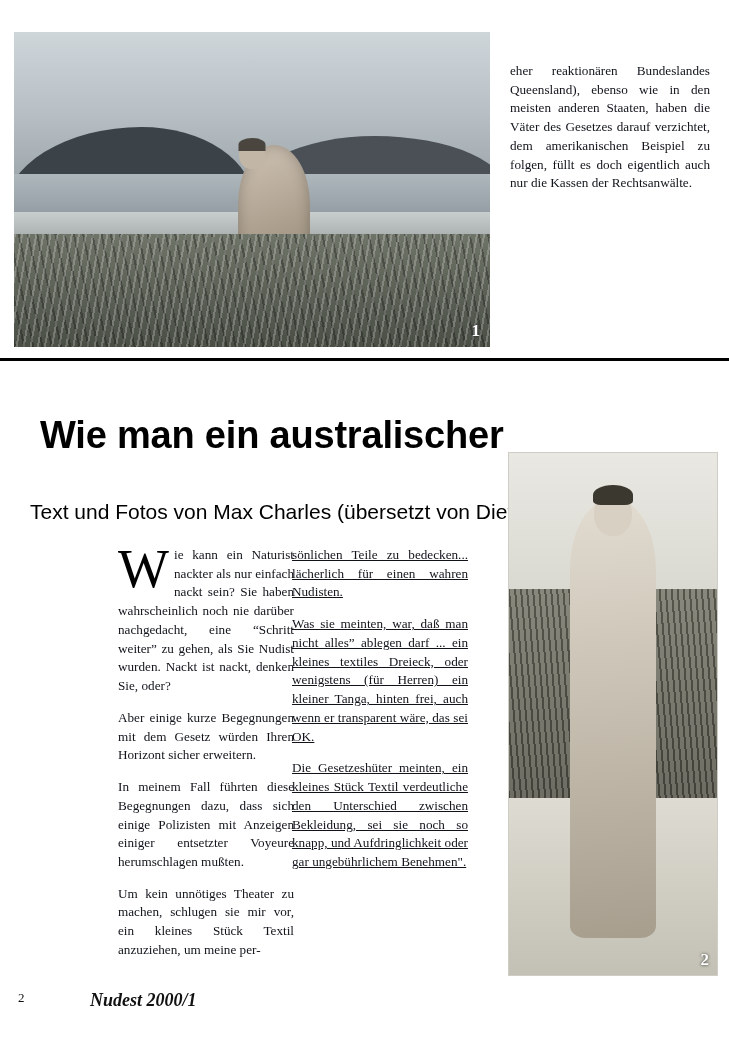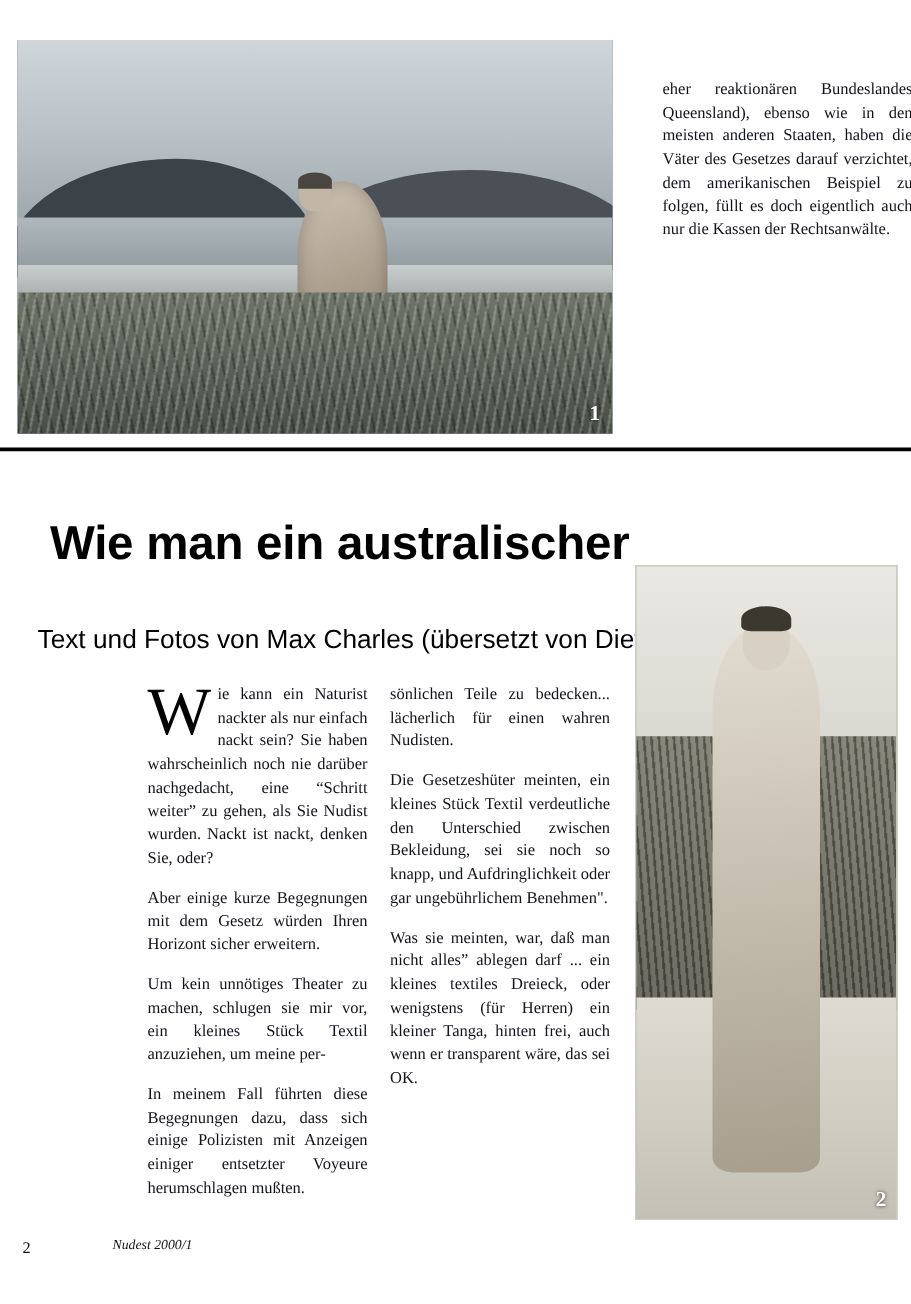--- a/index.html
+++ b/index.html
@@ -100,21 +100,20 @@
   
   .col-top-right {
     position: absolute;
     left: 510px;
     top: 62px;
     width: 200px;
     font-size: 13.2px;
     line-height: 1.42;
     text-align: justify;
     color: #10131a;
-    margin-left: 20px;
   }
   .col-top-right p { margin: 0 0 13px 0; }
 
   
   .rule {
     position: absolute;
     left: 0;
     top: 358px;
     width: 729px;
     height: 3px;
@@ -149,21 +148,21 @@
   
   .col {
     position: absolute;
     font-size: 13.2px;
     line-height: 1.42;
     text-align: justify;
     color: #10131a;
   }
   .col p { margin: 0 0 13px 0; }
   .col-1 { left: 118px; top: 546px; width: 176px; }
-  .col-2 { left: 312px; top: 546px; width: 176px; }
+  .col-2 { left: 292px; top: 546px; width: 176px; text-decoration: underline; }
 
   .dropcap {
     float: left;
     font-family: "Liberation Serif", serif;
     font-size: 54px;
     line-height: 42px;
     padding: 2px 5px 0 0;
     color: #000000;
   }
 
@@ -226,23 +225,24 @@
     position: absolute;
     left: 18px;
     top: 990px;
     font-size: 13px;
     color: #111111;
   }
   .footer-source {
     position: absolute;
     left: 90px;
     top: 990px;
-    font-size: 11px;
+    font-size: 18px;
     font-style: italic;
     color: #111111;
+    font-weight: bold;
   }
 </style>
 </head>
 <body>
 
 <div class="photo1">
   <div class="sky"></div>
   <div class="hill-left"></div>
   <div class="hill-right"></div>
   <div class="water"></div>
@@ -262,28 +262,28 @@
 
 <h1 class="headline">
   <div>Wie man ein australischer</div>
 </h1>
 
 <div class="byline">Text und Fotos von Max Charles (übersetzt von Dieter Nagel)</div>
 
 <div class="col col-1">
   <p><span class="dropcap">W</span><span>ie kann ein Naturist nackter als nur einfach nackt sein? Sie haben wahrscheinlich noch nie darüber nachgedacht, eine “Schritt weiter” zu gehen, als Sie Nudist wurden. Nackt ist nackt, denken Sie, oder?</span></p>
   <p>Aber einige kurze Begegnungen mit dem Gesetz würden Ihren Horizont sicher erweitern.</p>
+  <p>In meinem Fall führten diese Begegnungen dazu, dass sich einige Polizisten mit Anzeigen einiger entsetzter Voyeure herumschlagen mußten.</p>
   <p>Um kein unnötiges Theater zu machen, schlugen sie mir vor, ein kleines Stück Textil anzuziehen, um meine per-</p>
-  <p>In meinem Fall führten diese Begegnungen dazu, dass sich einige Polizisten mit Anzeigen einiger entsetzter Voyeure herumschlagen mußten.</p>
 </div>
 
 <div class="col col-2">
   <p>sönlichen Teile zu bedecken... lächerlich für einen wahren Nudisten.</p>
+  <p>Was sie meinten, war, daß man nicht alles” ablegen darf ... ein kleines textiles Dreieck, oder wenigstens (für Herren) ein kleiner Tanga, hinten frei, auch wenn er transparent wäre, das sei OK.</p>
   <p>Die Gesetzeshüter meinten, ein kleines Stück Textil verdeutliche den Unterschied zwischen Bekleidung, sei sie noch so knapp, und Aufdringlichkeit oder gar ungebührlichem Benehmen".</p>
-  <p>Was sie meinten, war, daß man nicht alles” ablegen darf ... ein kleines textiles Dreieck, oder wenigstens (für Herren) ein kleiner Tanga, hinten frei, auch wenn er transparent wäre, das sei OK.</p>
 </div>
 
 <div class="photo2">
   <div class="sky2"></div>
   <div class="bush"></div>
   <div class="sand"></div>
   <div class="body2"></div>
   <div class="head2"></div>
   <div class="hair2"></div>
   <span class="photo-caption">2</span>

